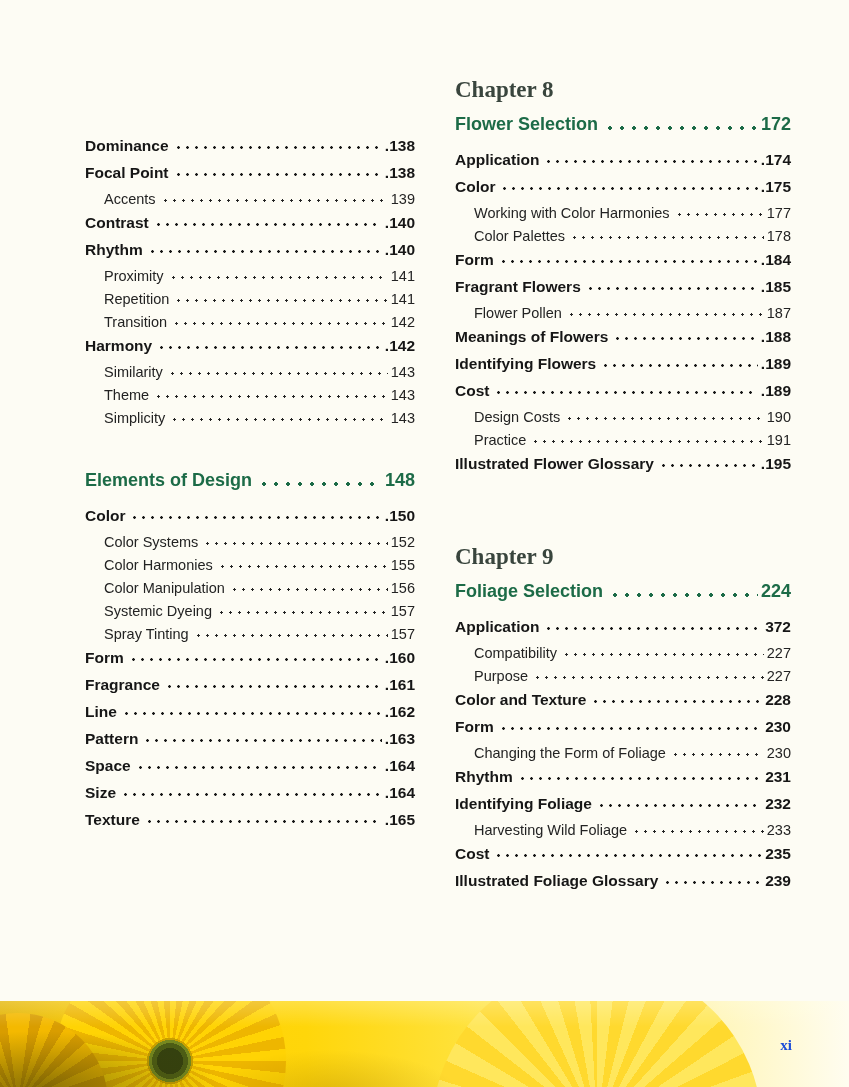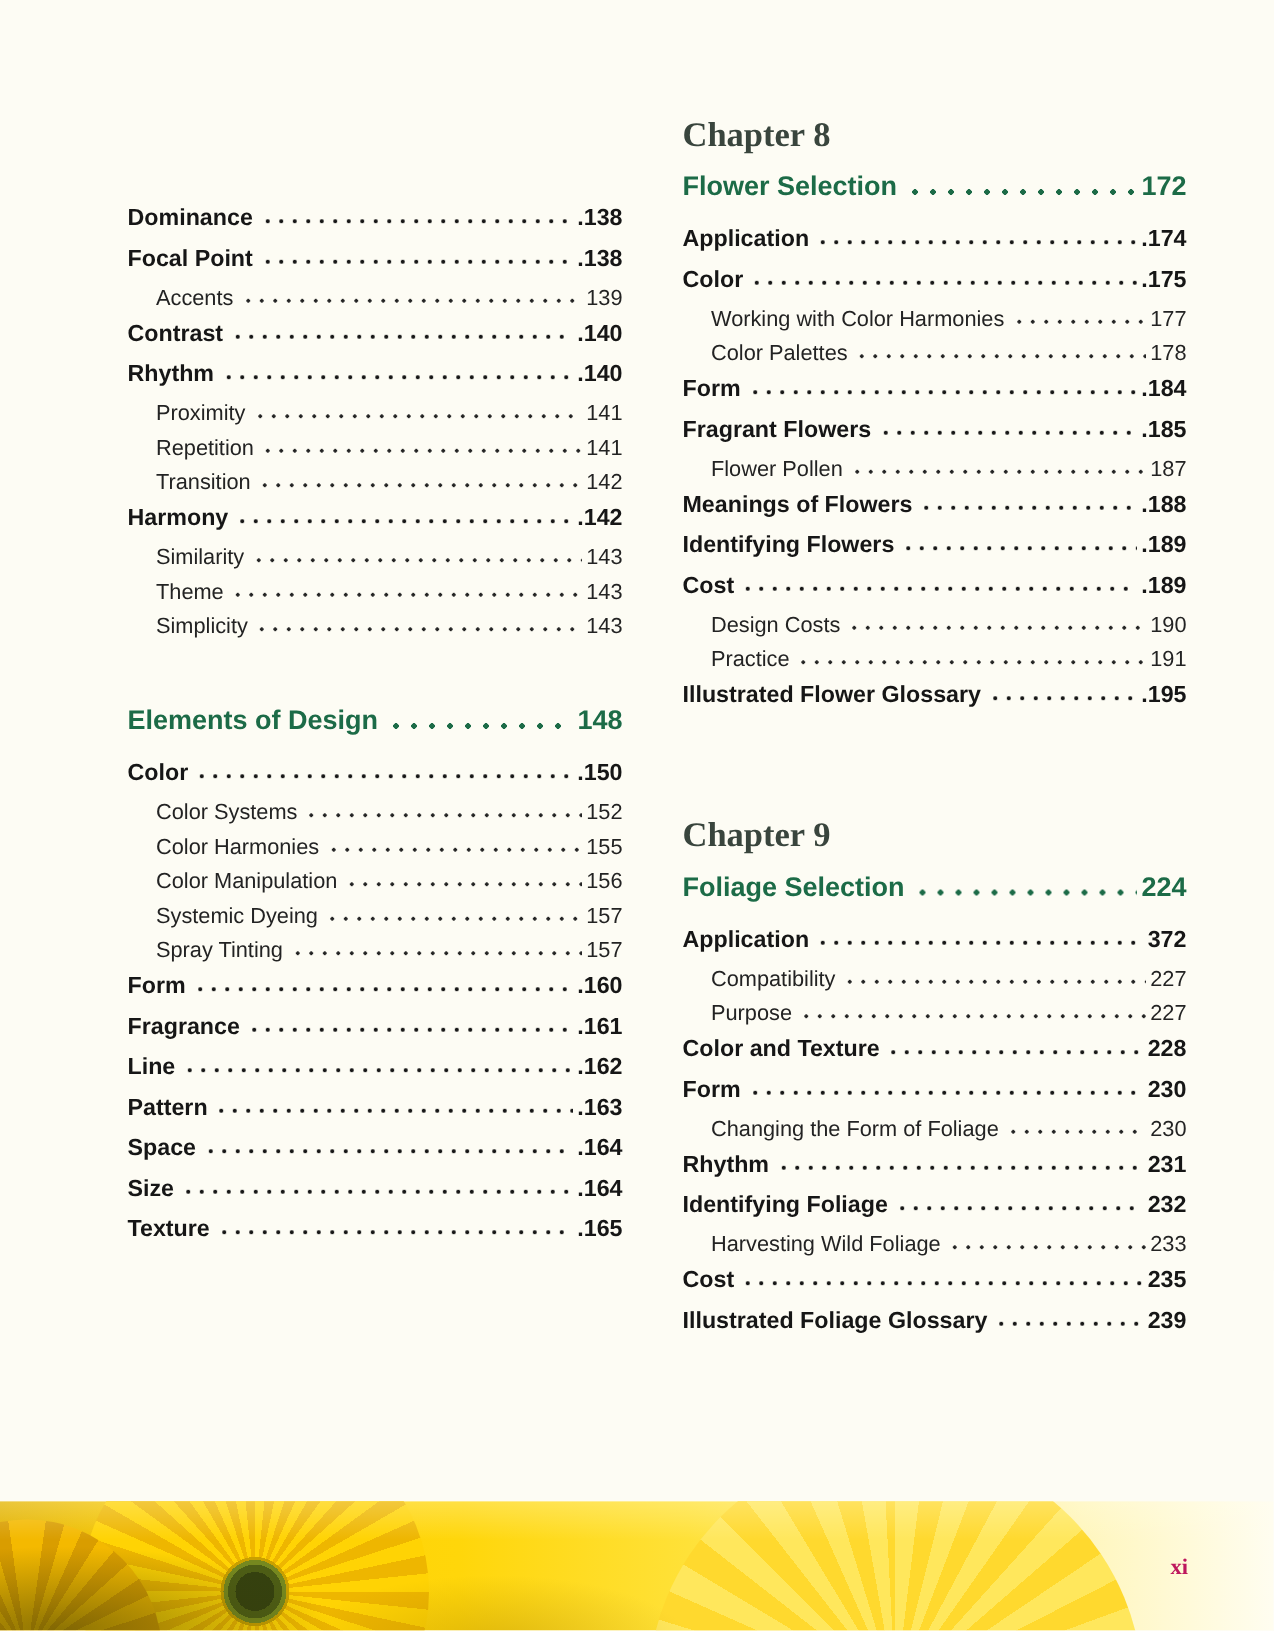--- a/index.html
+++ b/index.html
@@ -90,21 +90,21 @@
   .strip::after{
     content:"";position:absolute;inset:0;z-index:2;
     background:
       radial-gradient(ellipse 260px 80px at 40px 100%,rgba(56,58,6,0.55),rgba(56,58,6,0) 70%),
       radial-gradient(ellipse 200px 70px at 330px 110%,rgba(150,110,0,0.30),rgba(150,110,0,0) 65%),
       linear-gradient(to bottom,rgba(255,255,240,0.25),rgba(255,255,240,0) 30%);
   }
   .folio{
     position:absolute;right:57px;bottom:33px;z-index:5;
     font-family:"Liberation Serif","DejaVu Serif",serif;
-    font-weight:700;font-size:15px;color:#be185d;
+    font-weight:700;font-size:15px;color:#1d4ed8;
   }
 </style>
 </head>
 <body>
 
 <div class="page">
   <div class="columns">
     <div class="col left" id="col-left">
         <section class="section">
           <div class="entry l1">

